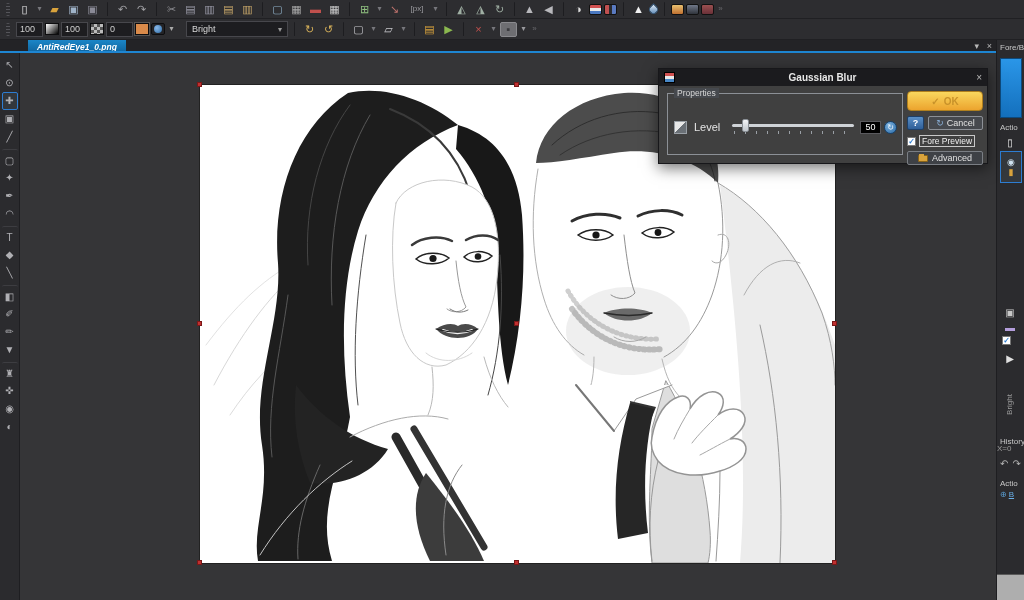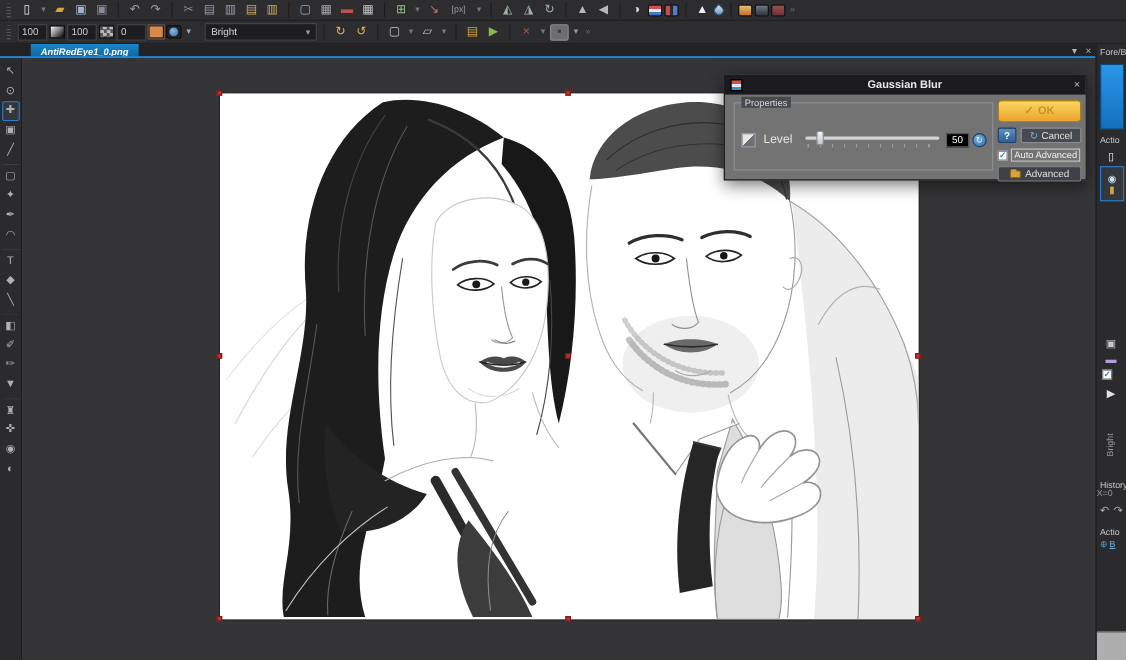--- a/index.html
+++ b/index.html
@@ -67,21 +67,21 @@
   .layer-box { margin:2px 0 0 3px; width:22px; height:32px; border:1px solid #2d7dd2; background:#34383d;
     display:flex; flex-direction:column; align-items:center; justify-content:center; gap:1px; }
   .layer-box span { font-size:9px; line-height:1; }
   .rp-check { width:9px; height:9px; background:#fff; border:1px solid #777; color:#2d7dd2;
     font-size:8px; line-height:8px; text-align:center; margin:2px 0 0 5px; font-weight:bold; }
   .vert { writing-mode:vertical-rl; transform:rotate(180deg); color:#9a9a9a; margin:6px 0 0 8px; font-size:8px; }
   .rp-link { color:#6ab0e8; text-decoration:underline; }
   .rp-bottom { position:absolute; bottom:0; left:0; right:0; height:26px; background:#aeaeae; border-top:1px solid #5a5a5a; }
 
   
-  #dlg { position:absolute; left:658px; top:68px; width:330px; height:96px; background:#737373;
+  #dlg { position:absolute; left:658px; top:68px; width:330px; height:96px; background:#404040;
     border:1px solid #17171a; box-shadow:0 4px 14px rgba(0,0,0,.55); z-index:20; }
   #dlg-title { height:17px; background:#1b1b1e; display:flex; align-items:center; padding:0 5px; }
   #dlg-title .t { flex:1; text-align:center; color:#e8e8e8; font-size:10px; font-weight:bold; }
   .dlg-ico { width:11px; height:11px; background:linear-gradient(180deg,#d05050 0 34%,#e8e8e8 34% 67%,#4888c8 67%); border:1px solid #000; }
   .dlg-x { color:#b8b8b8; font-size:10px; width:12px; text-align:right; }
   .groupbox { position:absolute; left:8px; top:24px; width:236px; height:62px; border:1px solid #8c9096; }
   .groupbox .lbl { position:absolute; top:-6px; left:6px; background:#46494e; padding:0 3px; font-size:8.5px; color:#d8d8d8; }
   .lvl-row { position:absolute; left:6px; top:24px; display:flex; align-items:center; }
   .lvl-ico { width:13px; height:13px; border:1px solid #9aa0a6; background:linear-gradient(135deg,#e8e8e8 50%,#6a7076 50%); margin-right:7px; }
   .lvl-lab { font-size:11px; color:#e4e4e4; width:38px; }
@@ -395,20 +395,20 @@
     </div>
     <div class="row2">
       <span class="help-btn">?</span>
       <div class="cancel-btn">
         <span class="ic">↻</span>
         <span>Cancel</span>
       </div>
     </div>
     <div class="ap-row">
       <span class="ap-check">✓</span>
-      <span class="ap-lab">Auto Advanced</span>
+      <span class="ap-lab">Fore Preview</span>
     </div>
     <div class="adv-btn">
       <span class="folder"></span>
       <span>Advanced</span>
     </div>
   </div>
 </div>
 
 </body></html>

